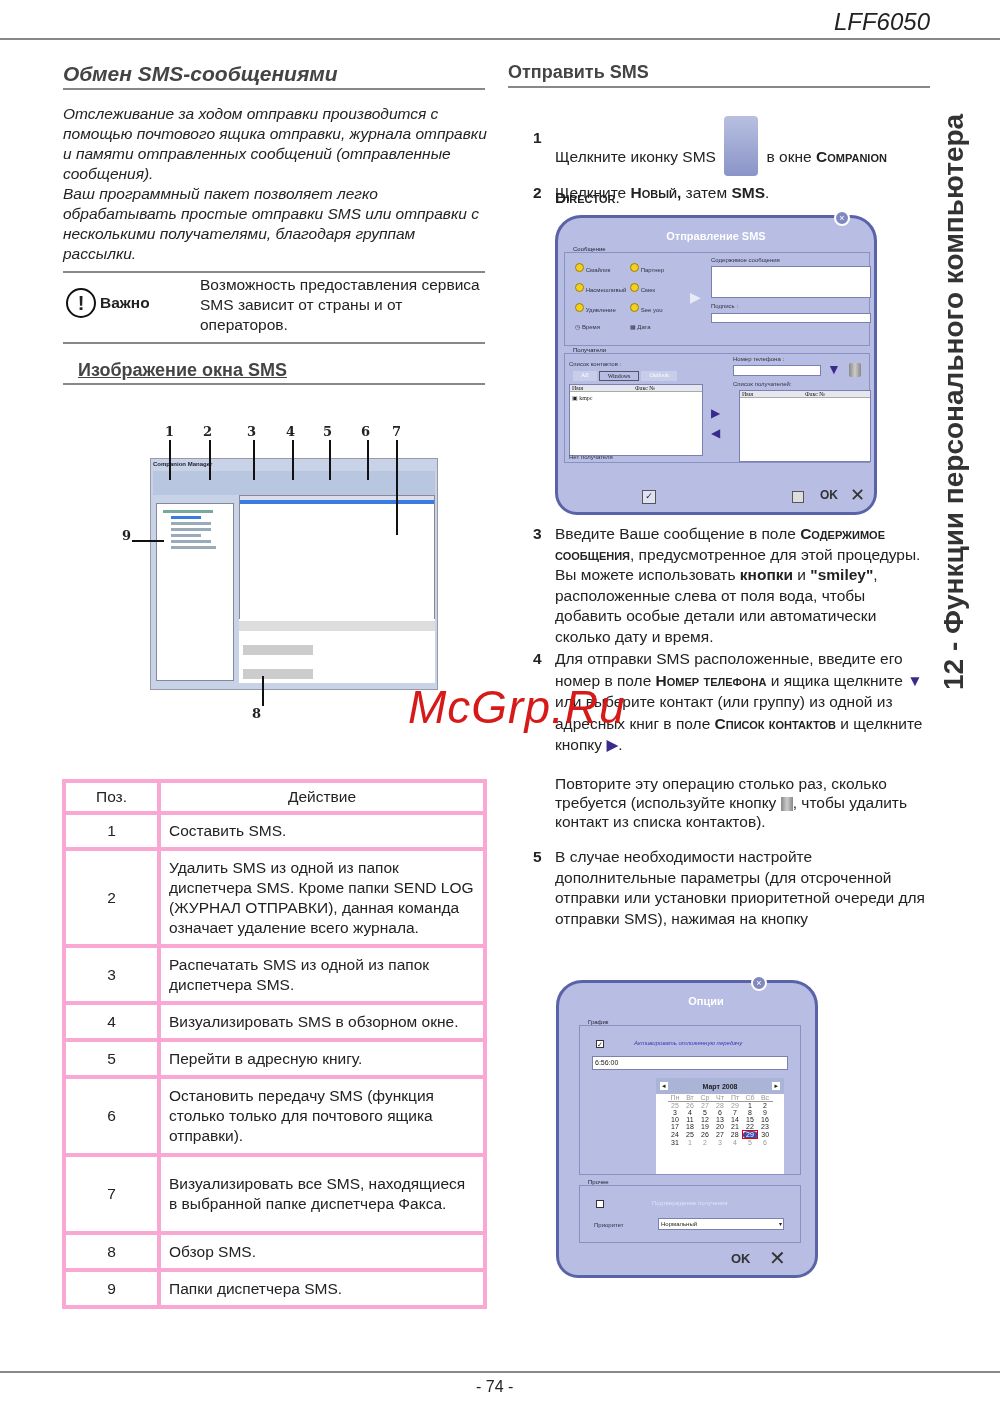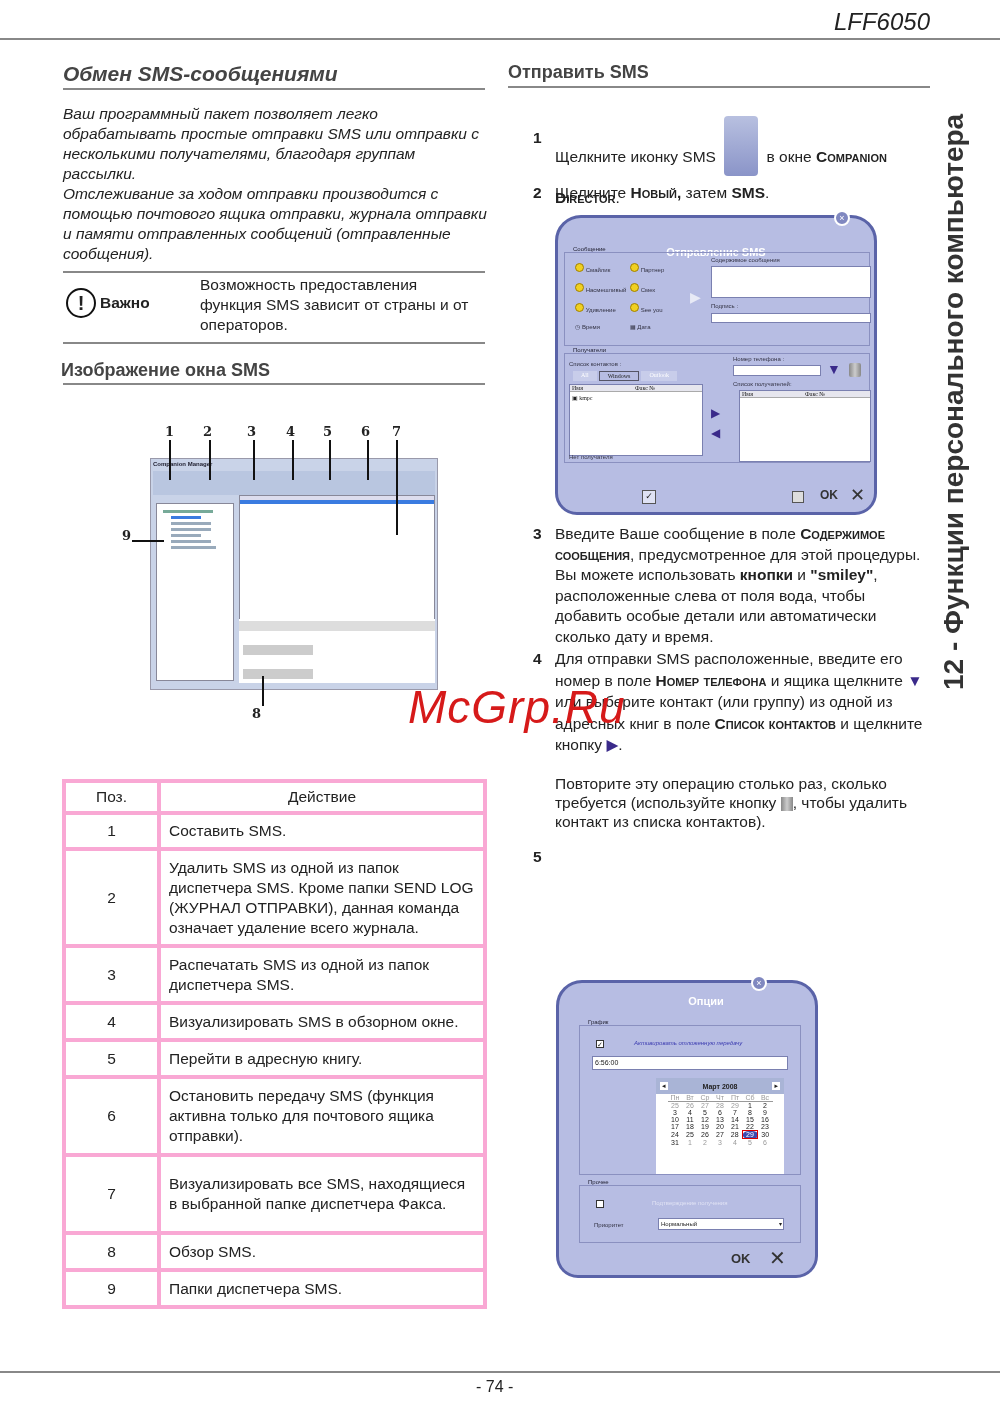--- a/index.html
+++ b/index.html
@@ -43,33 +43,33 @@
 
 <div class="abs model">LFF6050</div>
 <div class="abs top-rule"></div>
 
 <div class="abs side-title">12 - Функции персонального компьютера</div>
 
 <h1 class="abs sec" style="left:63px;top:62px;">Обмен SMS-сообщениями</h1>
 <div class="abs hr" style="left:63px;top:88px;width:422px;"></div>
 
 <div class="abs intro" style="left:63px;top:104px;width:425px;">
+  <p>Отслеживание за ходом отправки производится с помощью почтового ящика отправки, журнала отправки и памяти отправленных сообщений (отправленные сообщения).</p>
   <p>Ваш программный пакет позволяет легко обрабатывать простые отправки SMS или отправки с несколькими получателями, благодаря группам рассылки.</p>
-  <p>Отслеживание за ходом отправки производится с помощью почтового ящика отправки, журнала отправки и памяти отправленных сообщений (отправленные сообщения).</p>
 </div>
 
 <div class="abs hr" style="left:63px;top:271px;width:422px;height:1.5px;"></div>
 <div class="abs" style="left:66px;top:288px;display:flex;align-items:center;gap:4px;">
   <span class="imp-icon">!</span>
   <span style="font-weight:bold;font-size:15.5px;">Важно</span>
 </div>
-<div class="abs note" style="left:200px;top:275px;width:280px;">Возможность предоставления функция SMS зависит от страны и от операторов.</div>
+<div class="abs note" style="left:200px;top:275px;width:280px;">Возможность предоставления сервиса SMS зависит от страны и от операторов.</div>
 <div class="abs hr" style="left:63px;top:342px;width:422px;height:1.5px;"></div>
 
-<h2 class="abs sec" style="left:61px;top:360px;">Изображение окна SMS</h2>
+<h2 class="abs sec" style="left:78px;top:360px;text-decoration:underline;">Изображение окна SMS</h2>
 <div class="abs hr" style="left:63px;top:383px;width:422px;"></div>
 
 <div class="abs cm">
   <div style="font-size:6px;font-weight:bold;padding:2px;color:#223;">Companion Manager</div>
   <div style="position:absolute;left:2px;top:12px;right:2px;height:24px;background:#b9c6e0;"></div>
   <div style="position:absolute;left:5px;top:44px;width:78px;height:178px;background:#fff;border:1px solid #889;">
     <div style="margin:6px 0 0 6px;height:3px;width:50px;background:#7a9;"></div>
     <div style="margin:3px 0 0 14px;height:3px;width:30px;background:#3a7be0;"></div>
     <div style="margin:3px 0 0 14px;height:3px;width:40px;background:#9ab;"></div>
     <div style="margin:3px 0 0 14px;height:3px;width:40px;background:#9ab;"></div>
@@ -130,21 +130,21 @@
     <tr style="height:37px;">
         <td class="n">4</td>
         <td>Визуализировать SMS в обзорном окне.</td>
       </tr>
     <tr style="height:37px;">
         <td class="n">5</td>
         <td>Перейти в адресную книгу.</td>
       </tr>
     <tr style="height:78px;">
         <td class="n">6</td>
-        <td>Остановить передачу SMS (функция активна только для почтового ящика отправки).</td>
+        <td>Остановить передачу SMS (функция столько только для почтового ящика отправки).</td>
       </tr>
     <tr style="height:78px;">
         <td class="n">7</td>
         <td>Визуализировать все SMS, находящиеся в выбранной папке диспетчера Факса.</td>
       </tr>
     <tr style="height:37px;">
         <td class="n">8</td>
         <td>Обзор SMS.</td>
       </tr>
     <tr style="height:37px;">
@@ -168,21 +168,21 @@
 <div class="abs step" style="left:555px;top:183px;width:380px;">
   <b class="num">2</b>
   <span>Щелкните</span>
   <span class="sc">Новый,</span>
   <span>затем</span>
   <b>SMS</b>.
 </div>
 
 <div class="abs dlg" style="left:555px;top:215px;width:322px;height:300px;">
   <div class="abs" style="right:24px;top:-8px;width:16px;height:16px;border-radius:50%;background:#8088c0;border:2px solid #fff;color:#fff;font-size:9px;text-align:center;line-height:12px;">×</div>
-  <div class="dlg-title" style="margin-top:28px;">Отправление SMS</div>
+  <div class="dlg-title" style="margin-top:12px;">Отправление SMS</div>
   <div class="grp" style="left:6px;top:34px;width:306px;height:94px;">
     <span class="grp-label">Сообщение</span>
     <div class="abs tiny" style="left:10px;top:10px;width:110px;display:grid;grid-template-columns:1fr 1fr;row-gap:10px;">
       <span><i class="smiley"></i> <span>Смайлик</span></span>
       <span><i class="smiley"></i> <span>Партнер</span></span>
       <span><i class="smiley"></i> <span>Насмешливый</span></span>
       <span><i class="smiley"></i> <span>Смех</span></span>
       <span><i class="smiley"></i> <span>Удивление</span></span>
       <span><i class="smiley"></i> <span>See you</span></span>
       <span>◷ <span>Время</span></span>
@@ -251,20 +251,21 @@
   <span style="color:#3a2a8a;">▶</span>.
 </div>
 
 <div class="abs step" style="left:555px;top:774px;width:380px;line-height:19px;">
   <span>Повторите эту операцию столько раз, сколько требуется (используйте кнопку</span>
   <span style="display:inline-block;width:12px;height:14px;background:linear-gradient(90deg,#888,#ccc,#888);vertical-align:middle;"></span><span>, чтобы удалить контакт из списка контактов).</span>
 </div>
 
 <div class="abs step" style="left:555px;top:847px;width:380px;">
   <b class="num">5</b>
+  <span>В случае необходимости настройте дополнительные параметры (для отсроченной отправки или установки приоритетной очереди для отправки SMS), нажимая на кнопку</span>
 </div>
 
 <div class="abs dlg" style="left:556px;top:980px;width:262px;height:298px;">
   <div class="abs" style="right:48px;top:-8px;width:16px;height:16px;border-radius:50%;background:#8088c0;border:2px solid #fff;color:#fff;font-size:9px;text-align:center;line-height:12px;">×</div>
   <div class="dlg-title" style="margin-top:12px;padding-left:38px;">Опции</div>
   <div class="grp" style="left:20px;top:42px;width:222px;height:150px;">
     <span class="grp-label">График</span>
     <div class="abs" style="left:16px;top:14px;width:8px;height:8px;border:1px solid #333;background:#fff;font-size:7px;line-height:7px;">✓</div>
     <div class="abs tiny" style="left:54px;top:14px;color:#3a3ab0;font-style:italic;">Активировать отложенную передачу</div>
     <div class="field" style="left:12px;top:30px;width:196px;height:14px;font-size:7px;padding:2px;"><span>6:56:00</span></div>

